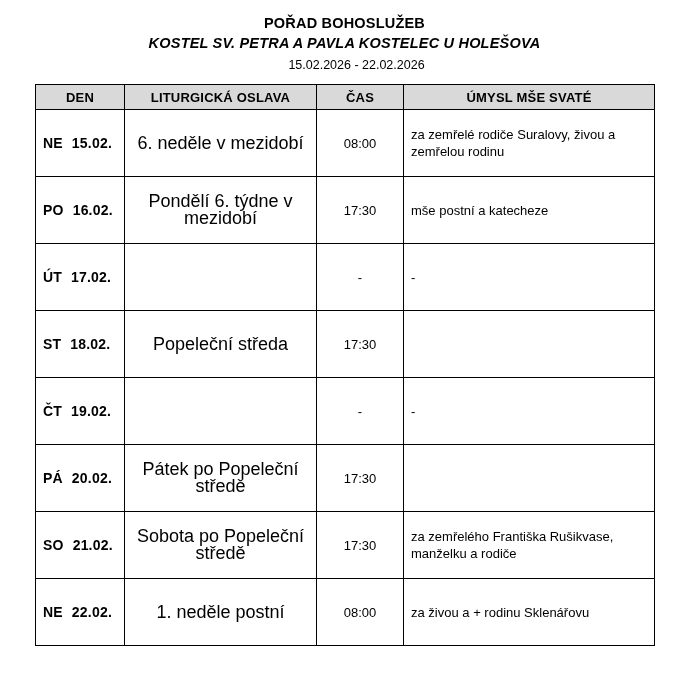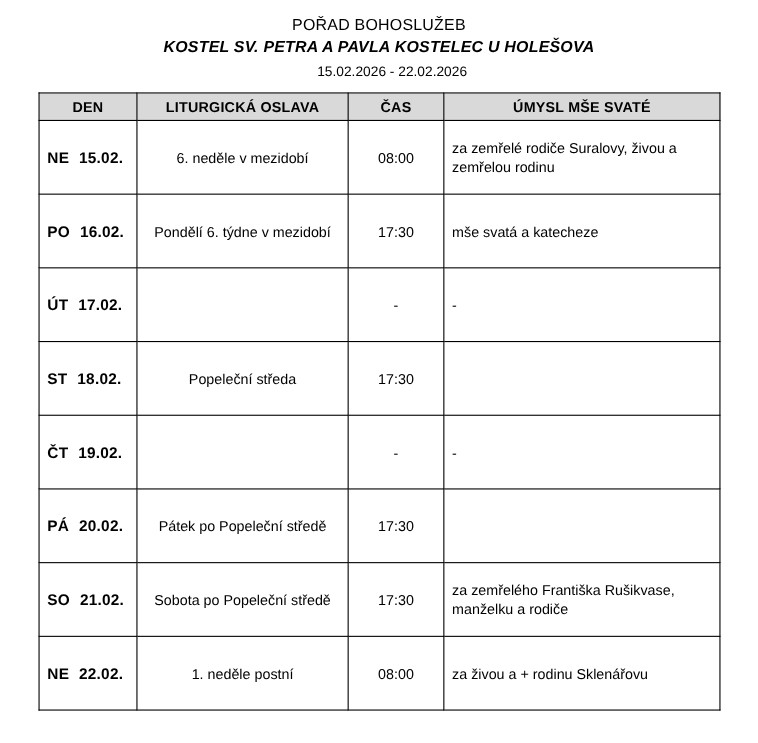--- a/index.html
+++ b/index.html
@@ -19,21 +19,21 @@
     height: 675px;
     position: relative;
     box-sizing: border-box;
   }
   .header {
     text-align: center;
     padding-top: 13px;
   }
   .header .line1 {
     font-size: 14.5px;
-    font-weight: normal;
+    font-weight: bold;
     letter-spacing: 0.2px;
     line-height: 20px;
   }
   .header .line2 {
     font-size: 14.5px;
     font-weight: bold;
     letter-spacing: 0.2px;
     line-height: 20px;
     font-style: italic;
   }
@@ -78,21 +78,21 @@
     font-size: 14px;
     font-weight: bold;
     padding-left: 7px;
     text-align: left;
     letter-spacing: 0.2px;
   }
   td.den .daynum {
     margin-left: 9px;
   }
   td.oslava {
-    font-size: 13px;
+    font-size: 18px;
     text-align: center;
     padding: 3px 6px;
     line-height: 17px;
   }
   td.cas {
     font-size: 13px;
     text-align: center;
     padding: 3px 4px;
   }
   td.umysl {
@@ -133,21 +133,21 @@
         <tr class="row">
           <td class="den"><span>NE</span><span class="daynum">15.02.</span></td>
           <td class="oslava">6. neděle v mezidobí</td>
           <td class="cas">08:00</td>
           <td class="umysl">za zemřelé rodiče Suralovy, živou a zemřelou rodinu</td>
         </tr>
         <tr class="row">
           <td class="den"><span>PO</span><span class="daynum">16.02.</span></td>
           <td class="oslava">Pondělí 6. týdne v mezidobí</td>
           <td class="cas">17:30</td>
-          <td class="umysl">mše svatá a katecheze</td>
+          <td class="umysl">mše postní a katecheze</td>
         </tr>
         <tr class="row">
           <td class="den"><span>ÚT</span><span class="daynum">17.02.</span></td>
           <td class="oslava"></td>
           <td class="cas">-</td>
           <td class="umysl">-</td>
         </tr>
         <tr class="row">
           <td class="den"><span>ST</span><span class="daynum">18.02.</span></td>
           <td class="oslava">Popeleční středa</td>

